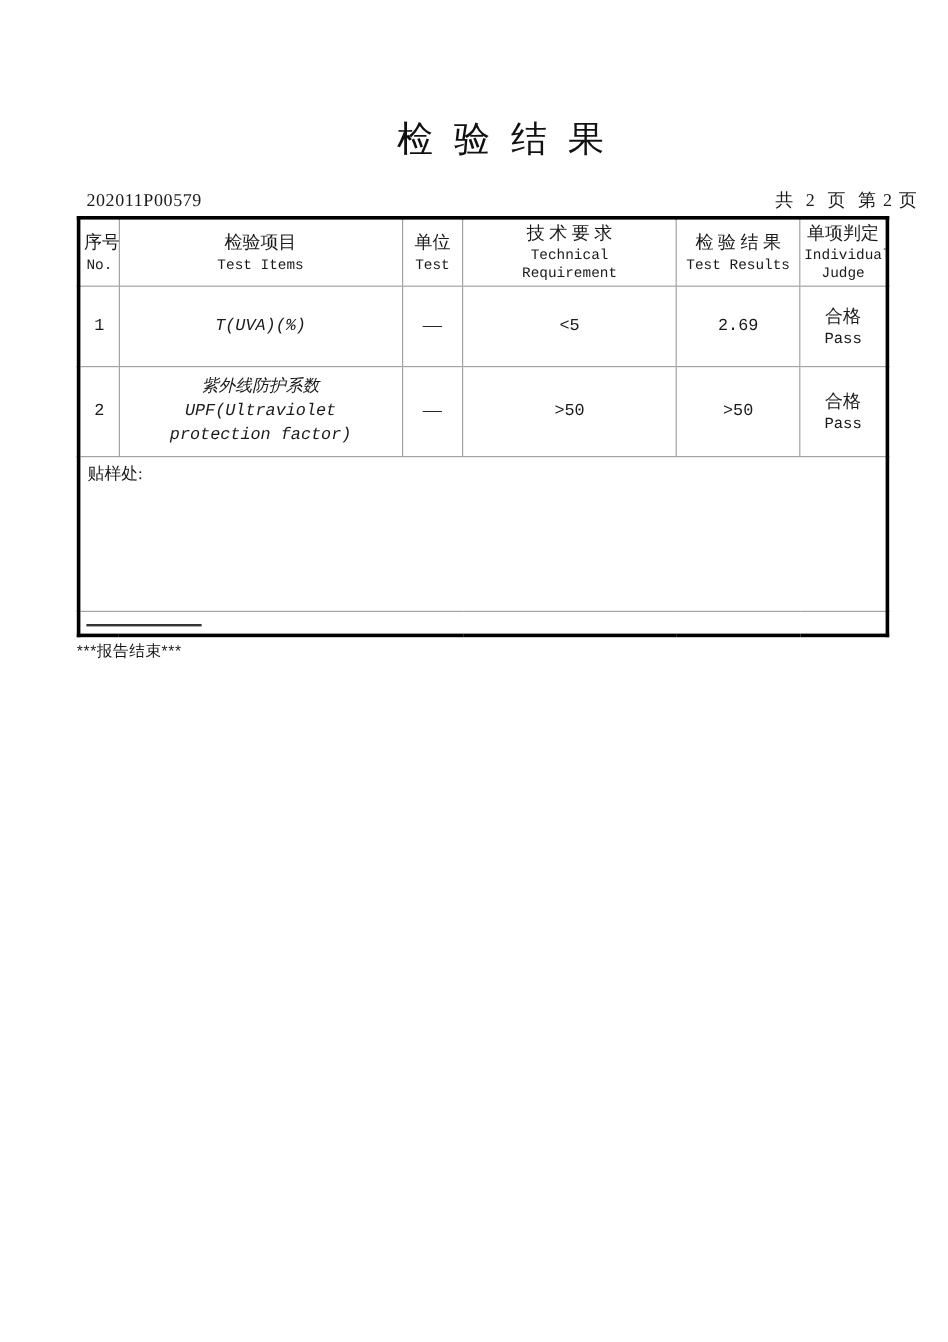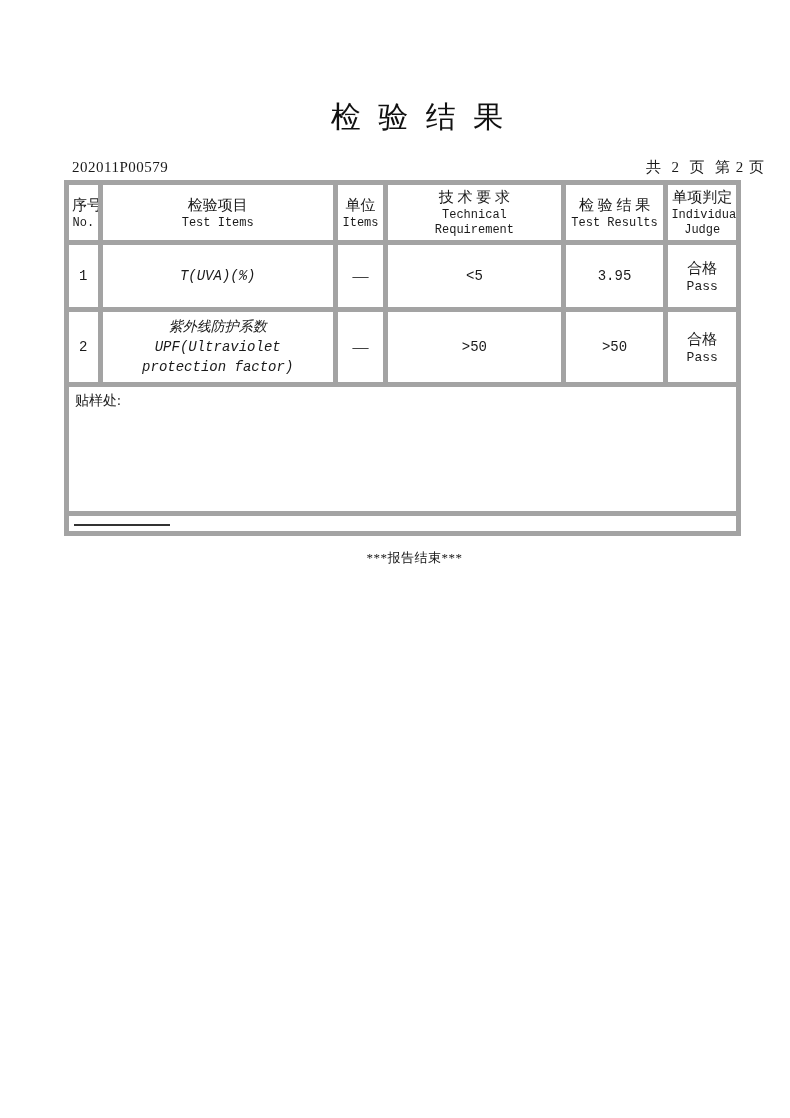--- a/index.html
+++ b/index.html
@@ -36,21 +36,21 @@
   .report-no { margin-left: 8px; letter-spacing: 0.5px; }
   .pagination { white-space: pre; letter-spacing: 1px; }
 
   table.results {
     width: 677px;
     border-collapse: collapse;
     table-layout: fixed;
     border: 3px solid #000;
   }
   table.results th, table.results td {
-    border: 5px solid #a3a3a3;
+    border: 1px solid #a3a3a3;
     text-align: center;
     vertical-align: middle;
     padding: 2px 3px;
     overflow: hidden;
   }
   thead th { font-weight: 400; height: 51px; }
   .zh { display: block; font-size: 15px; line-height: 21px; white-space: pre; }
   .en {
     display: block;
     font-family: "Liberation Mono", "DejaVu Sans Mono", monospace;
@@ -89,24 +89,24 @@
     padding: 0 0 0 5px;
   }
   .sig-line {
     width: 96px;
     height: 0;
     border-top: 2px solid #333;
     margin-top: 3px;
   }
 
   .end-note {
-    text-align: center;
-    margin-top: 13px;
+    text-align: left;
+    margin-top: 3px;
     font-size: 13px;
-    font-family: Liberation Serif, serif;
+    font-family: Liberation Sans, sans-serif;
     letter-spacing: 0.5px;
     color: #161616;
   }
 </style>
 </head>
 <body>
 
 <div class="content">
 
   <h1 class="title">检 验 结 果</h1>
@@ -130,21 +130,21 @@
         <th>
           <span class="zh">序号</span>
           <span class="en">No.</span>
         </th>
         <th>
           <span class="zh">检验项目</span>
           <span class="en">Test Items</span>
         </th>
         <th>
           <span class="zh">单位</span>
-          <span class="en">Items</span>
+          <span class="en">Test</span>
         </th>
         <th>
           <span class="zh">技 术 要 求</span>
           <span class="en">Technical
 Requirement</span>
         </th>
         <th>
           <span class="zh">检 验 结 果</span>
           <span class="en">Test Results</span>
         </th>
@@ -154,21 +154,21 @@
 Judge</span>
         </th>
       </tr>
     </thead>
     <tbody>
       <tr class="data-row-1">
         <td class="mono">1</td>
         <td class="item-cell">T(UVA)(%)</td>
         <td>—</td>
         <td class="mono">&lt;5</td>
-        <td class="mono">3.95</td>
+        <td class="mono">2.69</td>
         <td class="judge-cell">
           <span class="zh">合格</span>
           <span class="en">Pass</span>
         </td>
       </tr>
       <tr class="data-row-2">
         <td class="mono">2</td>
         <td class="item-cell">紫外线防护系数 UPF(Ultraviolet
 protection factor)</td>
         <td>—</td>

